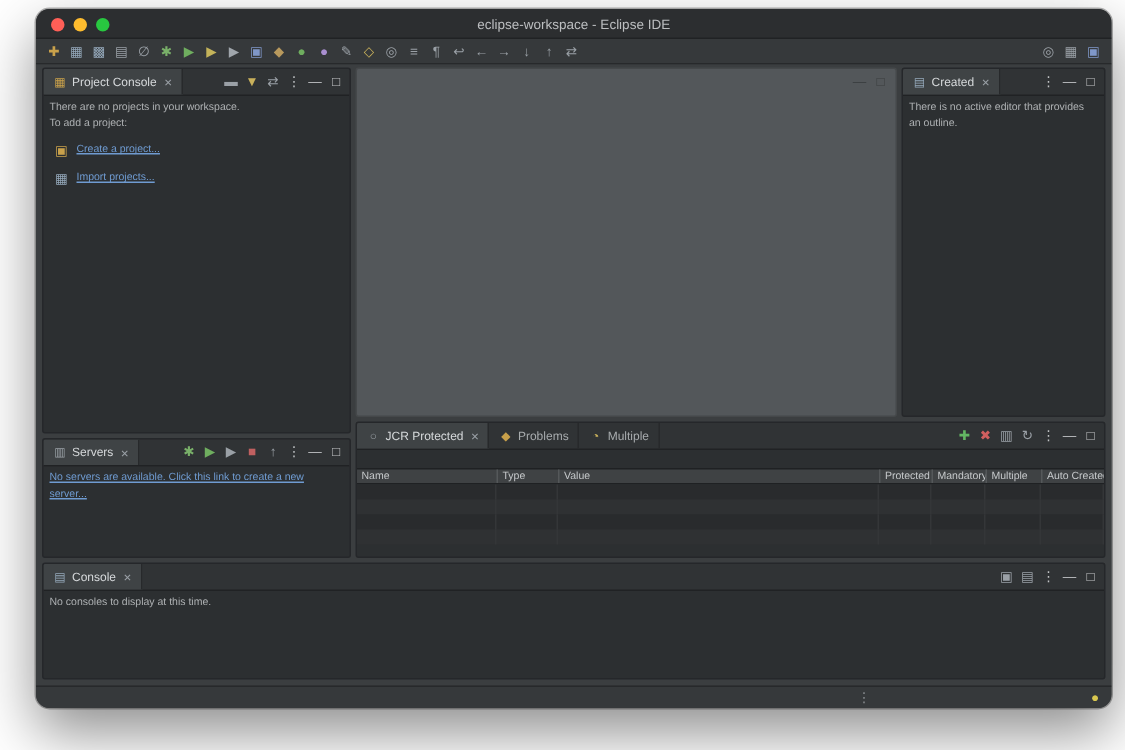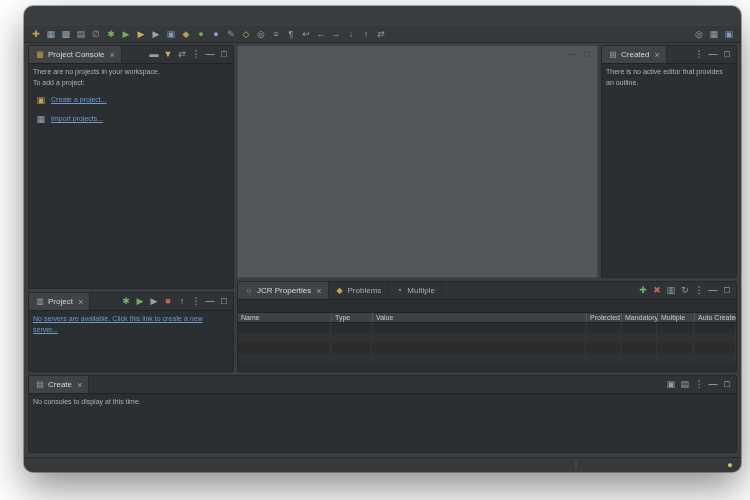--- a/index.html
+++ b/index.html
@@ -72,20 +72,28 @@
   .sb-divider { position:absolute; left:546px; top:1px; color:#8a8e91; }
   .sb-right { position:absolute; right:5px; top:1px; display:flex; gap:3px; }
 
   .outline-msg { padding:3px 4px; font-size:7px; color:#aeb1b3; line-height:1.5; }
 </style>
 </head>
 <body>
 
 <div class="window">
 
+  <div class="titlebar">
+    <div class="title">eclipse-workspace - Eclipse IDE</div>
+    <div class="traffic">
+      <span class="tl red"></span>
+      <span class="tl yellow"></span>
+      <span class="tl green"></span>
+    </div>
+  </div>
 
   <div class="toolbar">
     <div class="tb-group">
         <span class="icon" style="color: rgb(201, 161, 75);">✚</span>
         <span class="icon" style="color: rgb(148, 168, 186);">▦</span>
         <span class="icon" style="color: rgb(148, 168, 186);">▩</span>
         <span class="icon" style="color: rgb(154, 160, 166);">▤</span>
         <span class="icon" style="color: rgb(154, 160, 166);">∅</span>
         <span class="icon" style="color: rgb(121, 176, 105);">✱</span>
         <span class="icon" style="color: rgb(111, 174, 95);">▶</span>
@@ -166,21 +174,21 @@
             <span class="icon" style="color: rgb(192, 195, 197);">□</span>
           </div>
       </div>
       <div class="outline-msg">There is no active editor that provides an outline.</div>
     </div>
 
     <div class="panel" id="servers">
       <div class="panel-header">
         <div class="view-tab active">
           <span class="icon tab-icon ic-srv">▥</span>
-          <span class="tab-label">Project</span>
+          <span class="tab-label">Servers</span>
           <span class="tab-close">×</span>
         </div>
         <div class="header-icons">
             <span class="icon" style="color: rgb(121, 176, 105);">✱</span>
             <span class="icon" style="color: rgb(111, 174, 95);">▶</span>
             <span class="icon" style="color: rgb(154, 160, 166);">▶</span>
             <span class="icon" style="color: rgb(192, 96, 96);">■</span>
             <span class="icon" style="color: rgb(154, 160, 166);">↑</span>
             <span class="icon" style="color: rgb(192, 195, 197);">⋮</span>
             <span class="icon" style="color: rgb(192, 195, 197);">—</span>
@@ -190,21 +198,21 @@
       <div class="panel-content">
         <span class="link">No servers are available. Click this link to create a new server...</span>
       </div>
     </div>
 
     <div class="panel" id="jcr-panel">
       <div class="panel-header">
         <div id="bottom-tabs" style="display:flex;align-items:stretch;">
             <div class="view-tab active">
               <span class="icon tab-icon" style="color: rgb(154, 160, 166);">○</span>
-              <span class="tab-label">JCR Properties</span>
+              <span class="tab-label">JCR Protected</span>
               <span class="tab-close">×</span>
             </div>
             <div class="view-tab">
               <span class="icon tab-icon" style="color: rgb(200, 160, 74);">◆</span>
               <span class="tab-label">Problems</span>
             </div>
             <div class="view-tab">
               <span class="icon tab-icon" style="color: rgb(201, 177, 91);">◔</span>
               <span class="tab-label">Multiple</span>
             </div>
@@ -266,21 +274,21 @@
             <div class="td" style="width: 37px;"></div>
             <div class="td" style="width: 42px;"></div>
           </div>
         </div>
     </div>
 
     <div class="panel" id="console">
       <div class="panel-header">
         <div class="view-tab active">
           <span class="icon tab-icon ic-steel">▤</span>
-          <span class="tab-label">Create</span>
+          <span class="tab-label">Console</span>
           <span class="tab-close">×</span>
         </div>
         <div class="header-icons">
             <span class="icon" style="color: rgb(154, 160, 166);">▣</span>
             <span class="icon" style="color: rgb(154, 160, 166);">▤</span>
             <span class="icon" style="color: rgb(192, 195, 197);">⋮</span>
             <span class="icon" style="color: rgb(192, 195, 197);">—</span>
             <span class="icon" style="color: rgb(192, 195, 197);">□</span>
           </div>
       </div>

